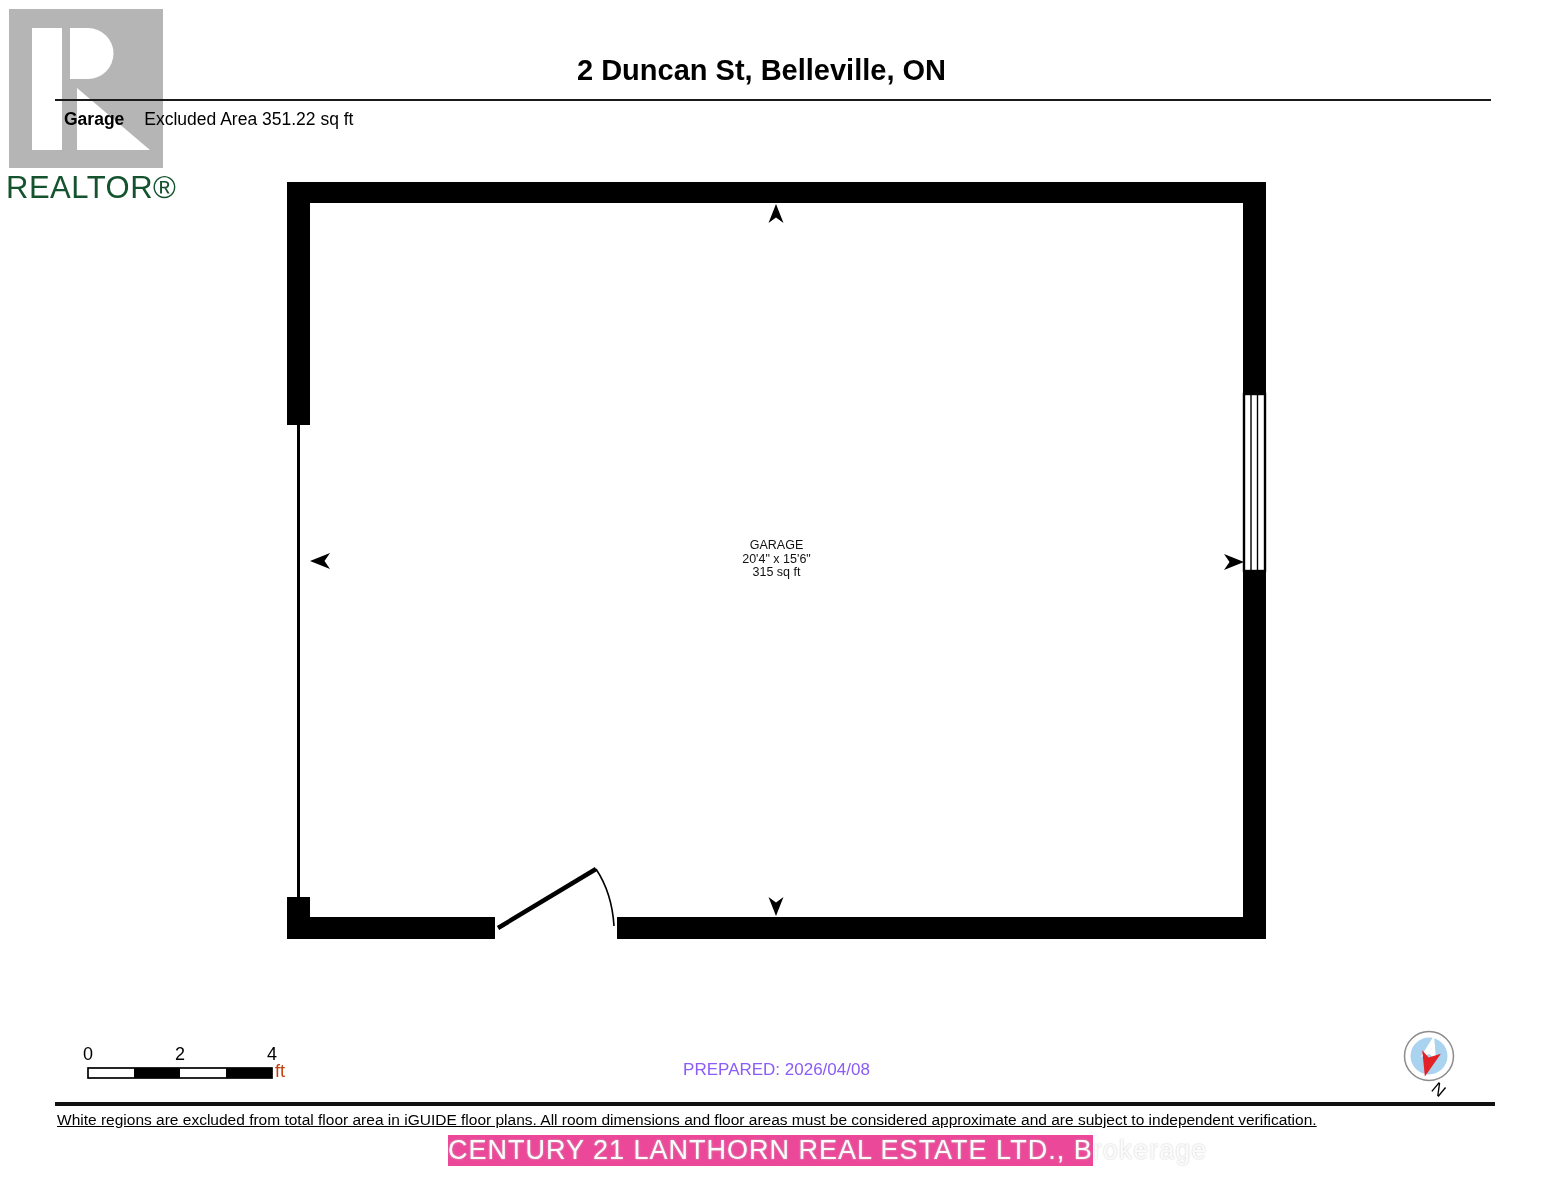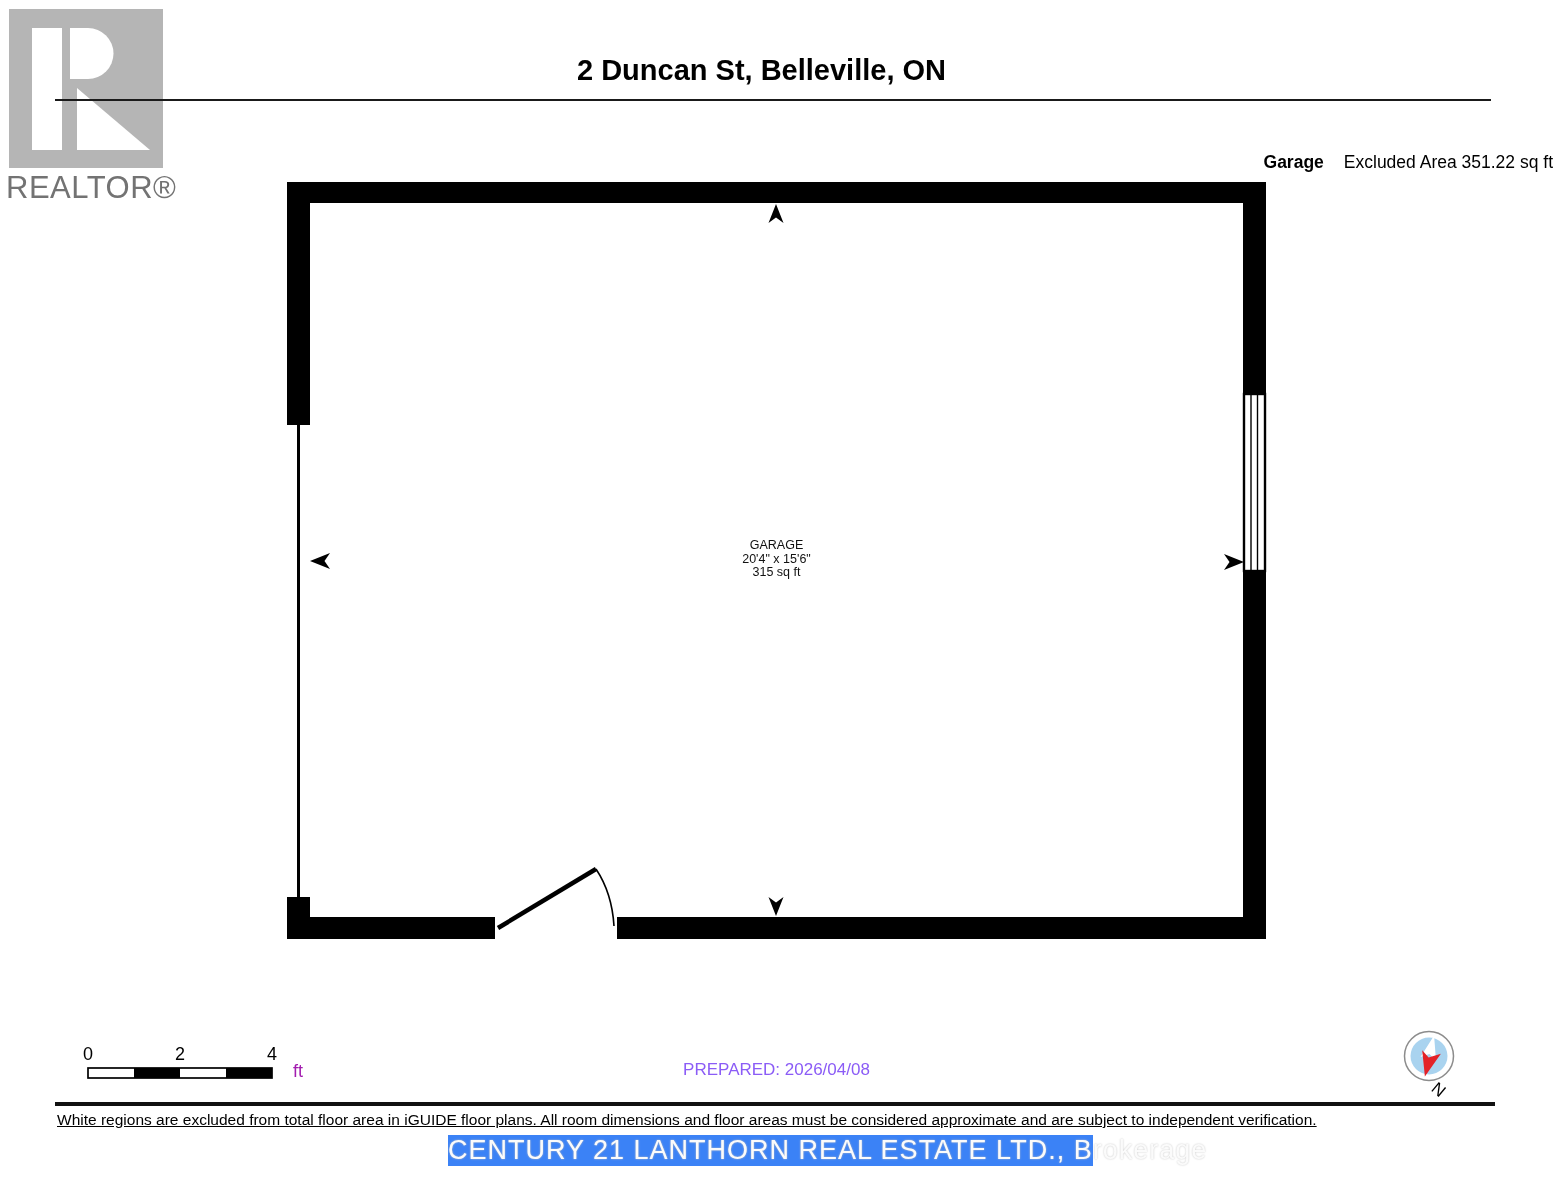--- a/index.html
+++ b/index.html
@@ -2,35 +2,35 @@
 <html><head>
 <meta charset="utf-8">
 <style>
   html,body{margin:0;padding:0;background:#fff;}
   #canvas{
     position:relative;width:1553px;height:1200px;background:#ffffff;
     font-family:"Liberation Sans",sans-serif;overflow:hidden;
   }
   .abs{position:absolute;}
   .logo-box{left:9px;top:9px;width:154px;height:159px;}
-  .logo-text{left:6px;top:170px;width:190px;font-size:31px;color:#737373;letter-spacing:.5px;}
+  .logo-text{left:6px;top:170px;width:190px;font-size:31px;color:#14532d;letter-spacing:.5px;}
   .title{left:0;right:30px;top:54px;text-align:center;font-size:29px;font-weight:bold;color:#000;}
   .rule-top{left:55px;top:99px;width:1436px;height:2px;background:#1a1a1a;}
-  .subtitle{left:64px;right:0;top:109px;text-align:right;font-size:17.5px;color:#000;margin-top:43px;}
+  .subtitle{left:64px;right:0;top:109px;text-align:left;font-size:17.5px;color:#000;}
   .subtitle .room{font-weight:bold;margin-right:20px;}
   .plan-svg{left:0;top:0;width:1553px;height:1200px;}
   .room-label{left:0;right:0;top:539px;text-align:center;font-size:12.5px;line-height:13.5px;color:#111;}
   .tick{top:1044px;width:18px;text-align:center;font-size:18px;color:#000;}
   .tick0{left:79px;} .tick2{left:171px;} .tick4{left:263px;}
-  .scale-unit{left:293px;top:1061px;font-size:18px;color:#a21caf;}
+  .scale-unit{left:275px;top:1061px;font-size:18px;color:#c2410c;}
   .prepared{left:0;right:0;top:1060px;text-align:center;font-size:17px;color:#8b5cf6;}
   .compass-n{left:1432px;top:1080px;font-size:17px;color:#000;transform:rotate(40deg);}
   .rule-bottom{left:55px;top:1102px;width:1440px;height:3.5px;background:#111;}
   .disclaimer{left:57px;top:1111px;right:20px;font-size:15.5px;color:#000;text-decoration:underline;}
-  .watermark{left:448px;top:1135px;width:645px;height:31px;background:#3b82f6;
+  .watermark{left:448px;top:1135px;width:645px;height:31px;background:#ec4899;
     text-align:center;font-size:27px;letter-spacing:1px;color:#fbfbfb;
     text-shadow:0 0 2px #c4c4c4;white-space:nowrap;line-height:31px;}
 </style>
 </head>
 <body>
 
 <div id="canvas">
 
   <div class="abs logo-box">
     <svg width="154" height="159" viewBox="0 0 154 159">

